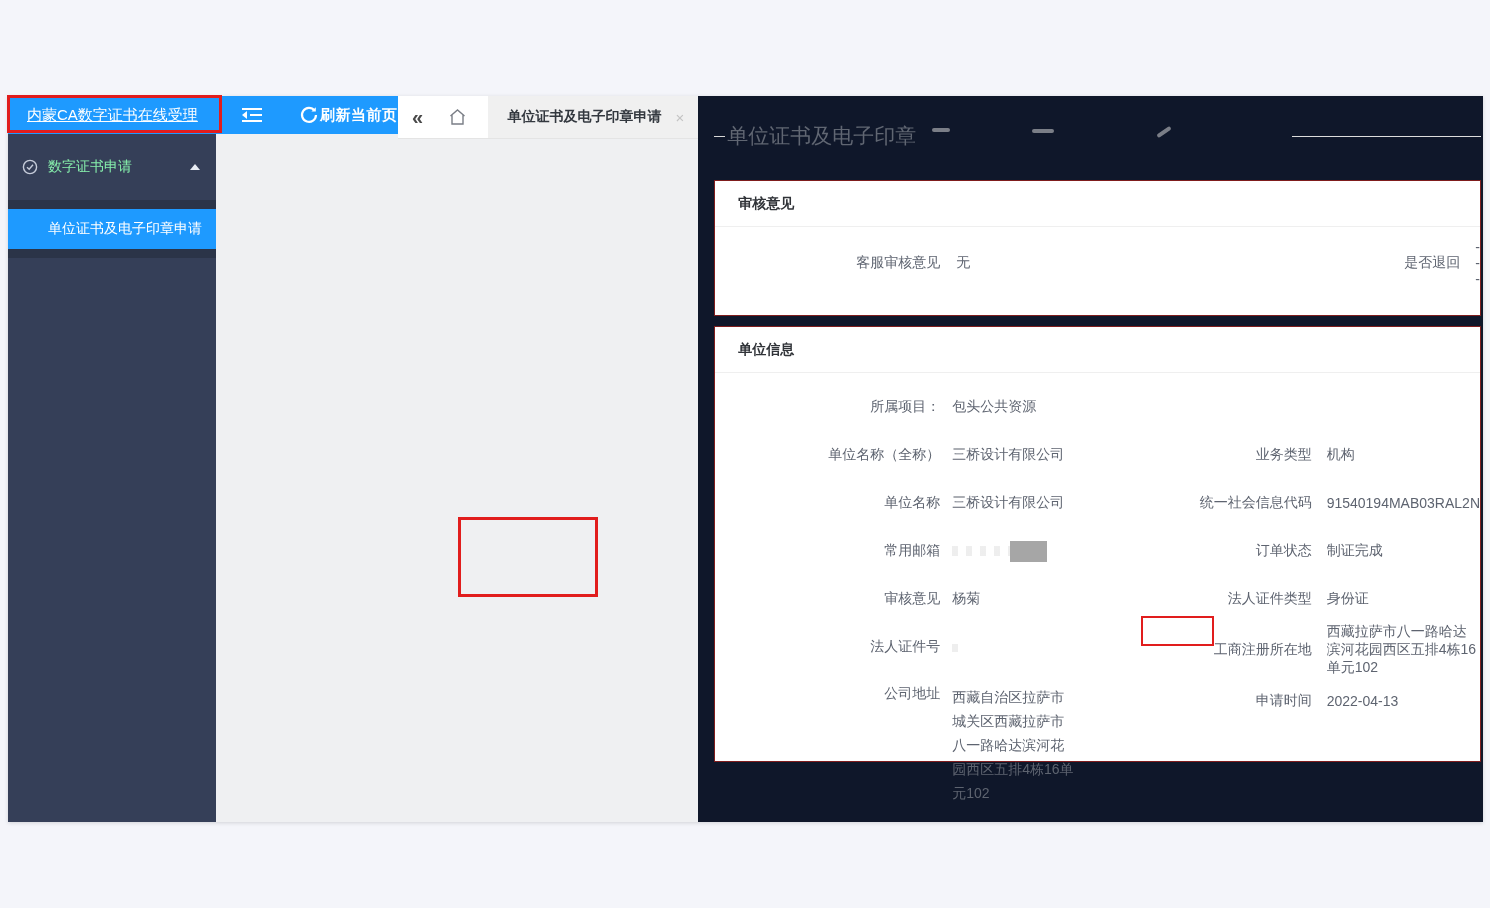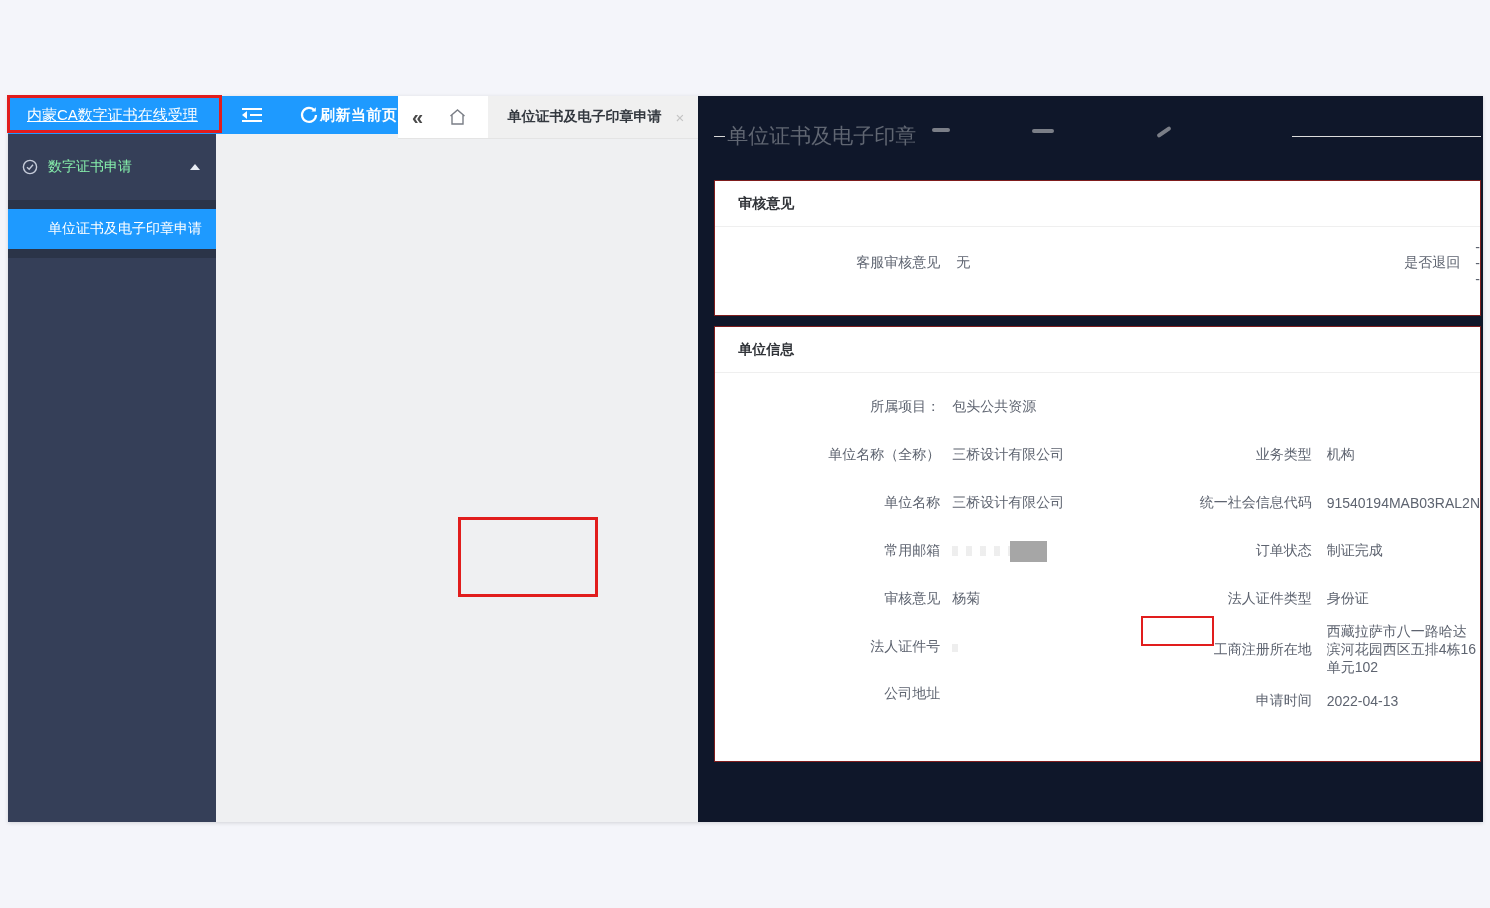--- a/index.html
+++ b/index.html
@@ -203,20 +203,21 @@
             <div class="f-row">
               <span class="flabel">审核意见</span>
               <span class="fvalue">杨菊</span>
             </div>
             <div class="f-row">
               <span class="flabel">法人证件号</span>
               <span class="fvalue"><span class="faint-dot"></span></span>
             </div>
             <div class="f-row wrap">
               <span class="flabel">公司地址</span>
+              <span class="fvalue">西藏自治区拉萨市城关区西藏拉萨市八一路哈达滨河花园西区五排4栋16单元102</span>
             </div>
           </div>
 
           <div class="ucol-r">
             <div class="spacer-row"></div>
             <div class="f-row">
               <span class="flabel">业务类型</span>
               <span class="fvalue">机构</span>
             </div>
             <div class="f-row">

